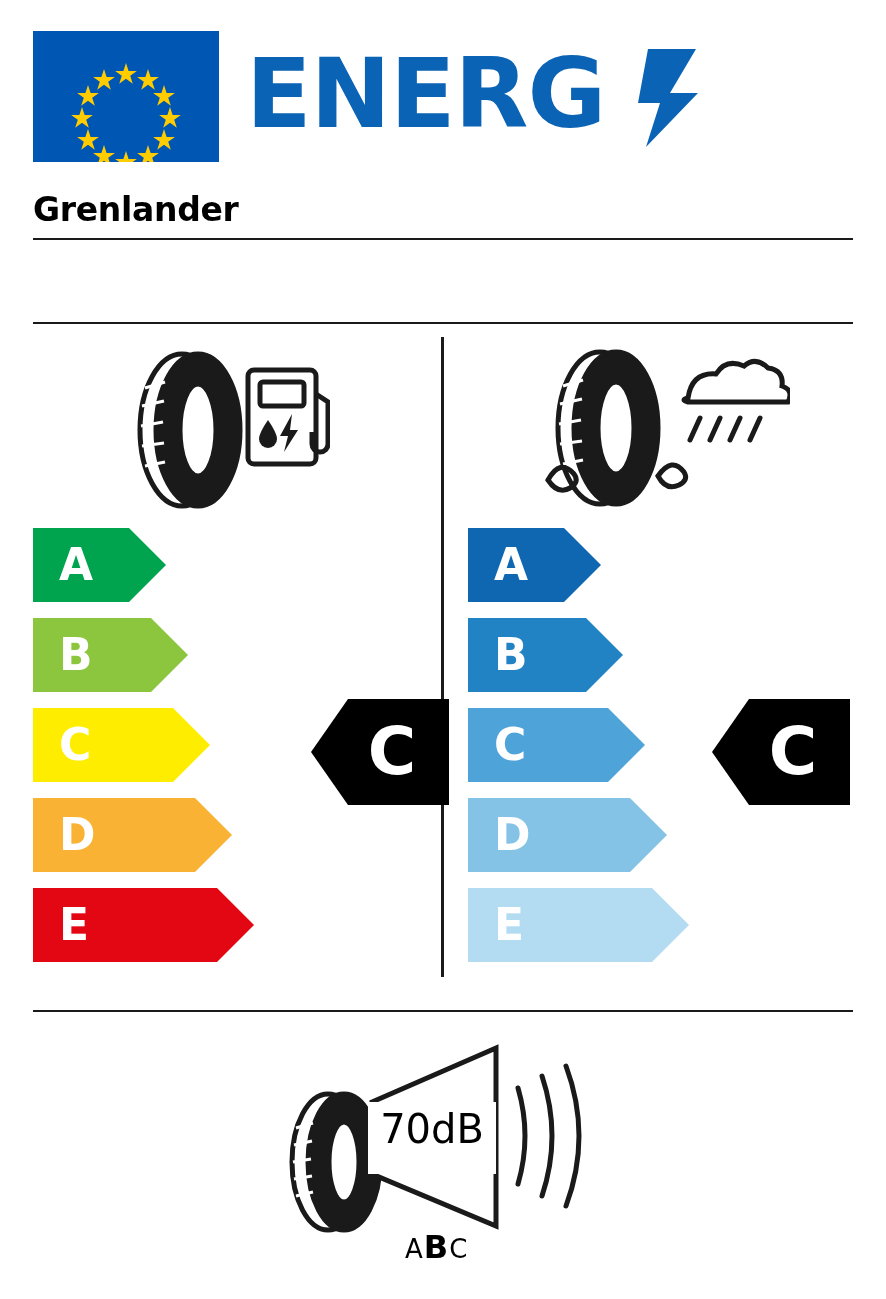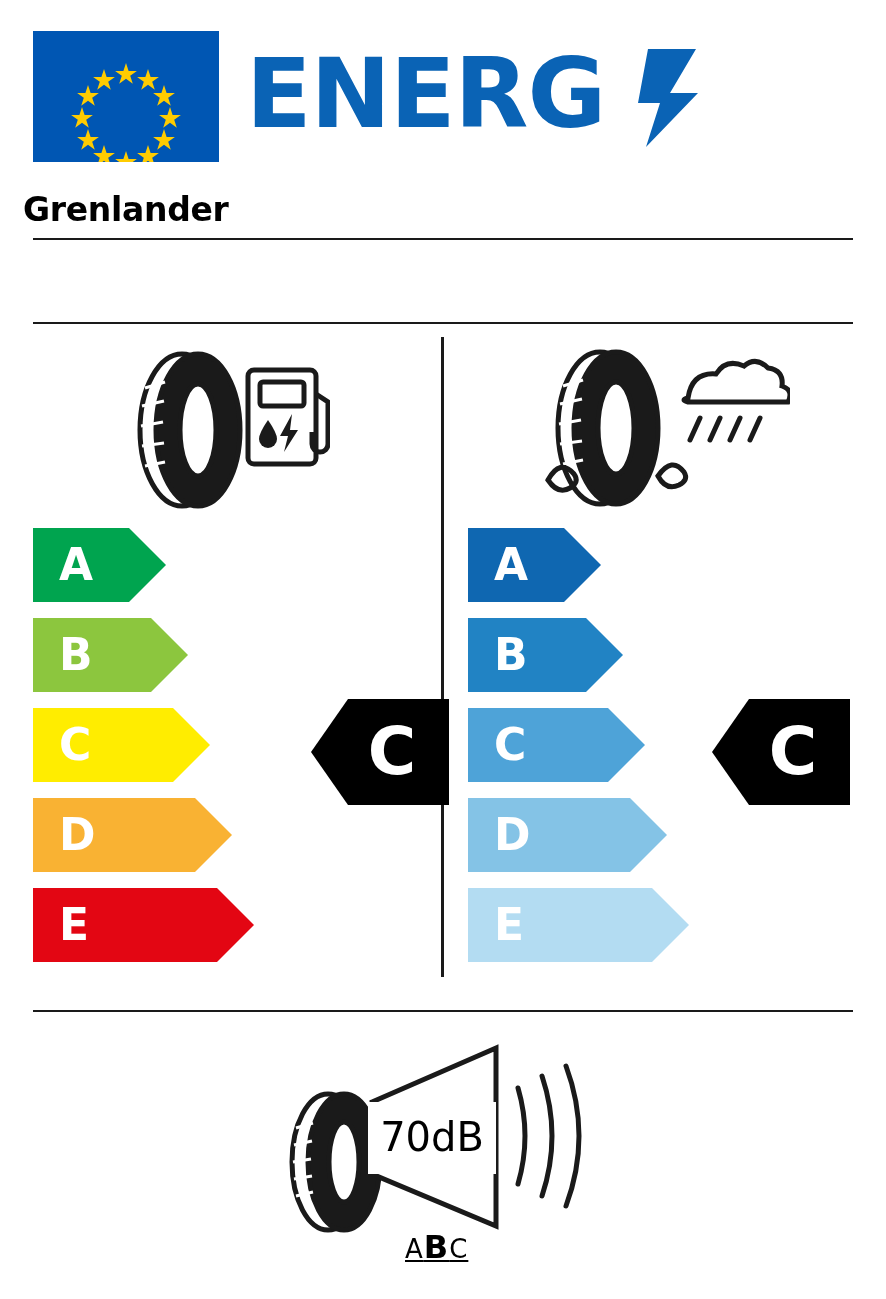--- a/index.html
+++ b/index.html
@@ -43,21 +43,21 @@
   .energ-text {
     font-family: "DejaVu Sans", sans-serif;
     font-weight: bold;
     font-size: 96px;
     letter-spacing: -1px;
     fill: #0a63b5;
   }
 
   .brand-name {
     position: absolute;
-    left: 23px;
+    left: 33px;
     top: 190px;
     font-size: 33px;
     font-weight: bold;
     color: #000;
     letter-spacing: -0.3px;
   }
 
   .rule {
     position: absolute;
     background: #1a1a1a;
@@ -127,30 +127,28 @@
   
   .noise-value {
     position: absolute;
     left: 372px;
     top: 1106px;
     width: 120px;
     text-align: center;
     font-size: 40px;
     font-weight: normal;
     color: #000;
-    margin-top: 8px;
   }
   .noise-classes {
     position: absolute;
     left: 405px;
     top: 1228px;
     font-size: 28px;
     color: #000;
     letter-spacing: 1px;
-    text-decoration: underline;
   }
   .noise-classes .nc { font-weight: normal; font-size: 26px; }
   .noise-classes .nc.active { font-weight: bold; font-size: 32px; }
 </style>
 </head>
 <body>
 
 <div class="label-root">
 
   <div class="eu-flag">

